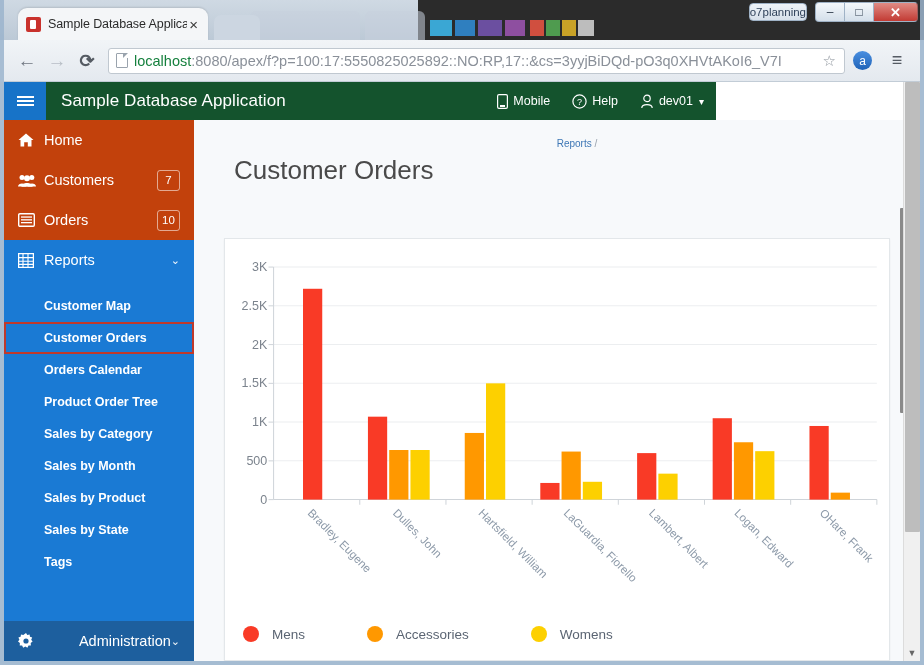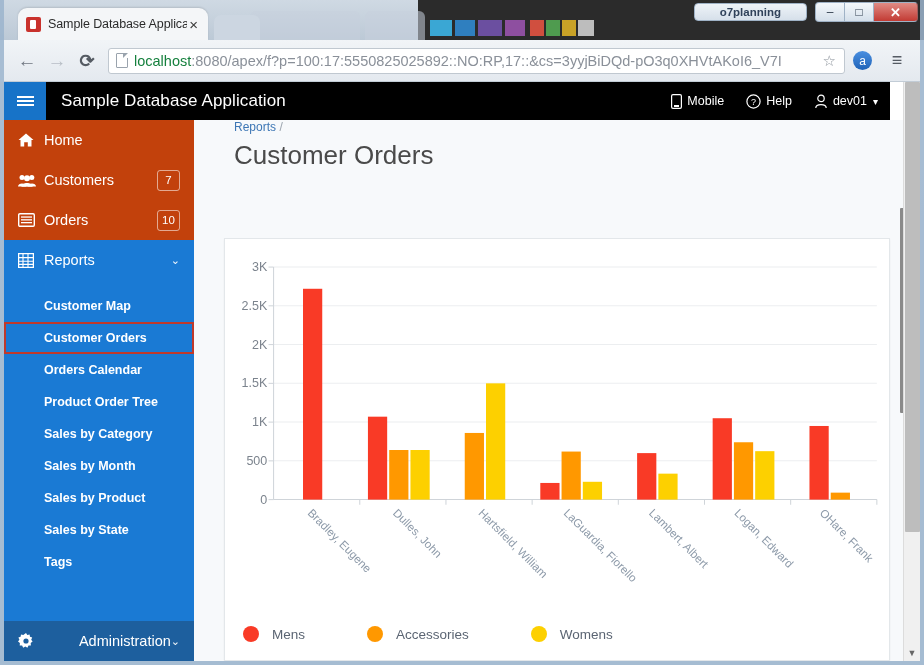--- a/index.html
+++ b/index.html
@@ -60,21 +60,21 @@
   .tab-close { font-size:15px; color:#3a3a3a; line-height:1; padding:0 2px; cursor:default;}
   .new-tab {
     position:absolute; left:214px; top:15px; width:46px; height:25px;
     background:#ccd6e1; border-radius:7px 7px 0 0;
   }
 
   
   .caption { position:absolute; right:6px; top:2px; display:flex; align-items:center; }
   .cap-user {
     font-size:11.5px; color:#30425a; background:linear-gradient(#eef3f8,#d6e0ea);
-    border:1px solid #9fb2c6; border-radius:4px; padding:2px 25px; margin-right:8px;font-weight:bold;
+    border:1px solid #9fb2c6; border-radius:4px; padding:2px 0; margin-right:8px;
   }
   .cap-btn {
     width:29px; height:20px; border:1px solid #9fb2c6; border-right:none;
     background:linear-gradient(#f4f8fb,#d4dfea);
     display:flex; align-items:center; justify-content:center;
     font-size:12px; color:#2f3d4d;
   }
   .cap-btn.first{ border-radius:4px 0 0 4px; }
   .cap-btn.close{
     width:45px; border-right:1px solid #a05b5b; border-radius:0 4px 4px 0;
@@ -115,22 +115,22 @@
     color:#fff;font-size:12px;display:flex;align-items:center;justify-content:center;
     margin-right:10px; flex:none;
   }
 
   
   .viewport{
     position:absolute; left:4px; top:82px; width:916px; height:579px;
     background:#fff; overflow:hidden;
   }
   .app-header{
-    position:absolute; left:0; top:0; width:886px; height:38px;
-    background:#000000; display:flex; align-items:center;
+    position:absolute; left:0; top:0; width:712px; height:38px;
+    background:#14532d; display:flex; align-items:center;
   }
   .hamburger{
     width:42px; height:38px; display:flex; align-items:center; justify-content:center;
     background:#1773c8;
   }
   .hamburger span{ display:block; width:17px; height:2px; background:#fff; margin:2px 0;}
   .app-title{ color:#fff; font-size:17px; margin-left:15px; letter-spacing:.1px; }
   .header-right{ margin-left:auto; display:flex; align-items:center; color:#fff; font-size:12.5px; padding-right:12px;justify-content:space-between;}
   .hr-item{ display:flex; align-items:center; margin-left:22px;}
   .hr-item svg{ margin-right:5px; }
@@ -159,21 +159,21 @@
   }
   .sub-item.highlight{ outline:2px solid #c0392b; outline-offset:-2px; }
   .sidebar-fill{ background:#1a7ad4; }
   .nav-item.admin{ background:#1d5f9e; position:absolute; bottom:0; left:0; width:190px;text-align:right;}
 
   
   .content{
     position:absolute; left:190px; top:38px; right:0; bottom:0;
     background:#f7f9fb; overflow:hidden;
   }
-  .breadcrumb{ font-size:12px; color:#3e77b5; padding:0 0 0 40px; }
+  .breadcrumb{ font-size:10px; color:#3e77b5; padding:18px 0 0 40px;text-align:center; }
   .breadcrumb .sep{ color:#9aa3ad; }
   .page-title{ font-size:26px; color:#4a4a4a; font-weight:normal; padding:6px 0 0 40px; }
 
   .card{
     position:absolute; left:30px; top:118px; right:30px; bottom:0;
     background:#fff; border:1px solid #e3e7ea;
     box-shadow:0 1px 2px rgba(0,0,0,.05);
   }
   .chart-area{ position:absolute; left:0; top:0; right:0; bottom:0; }
 

